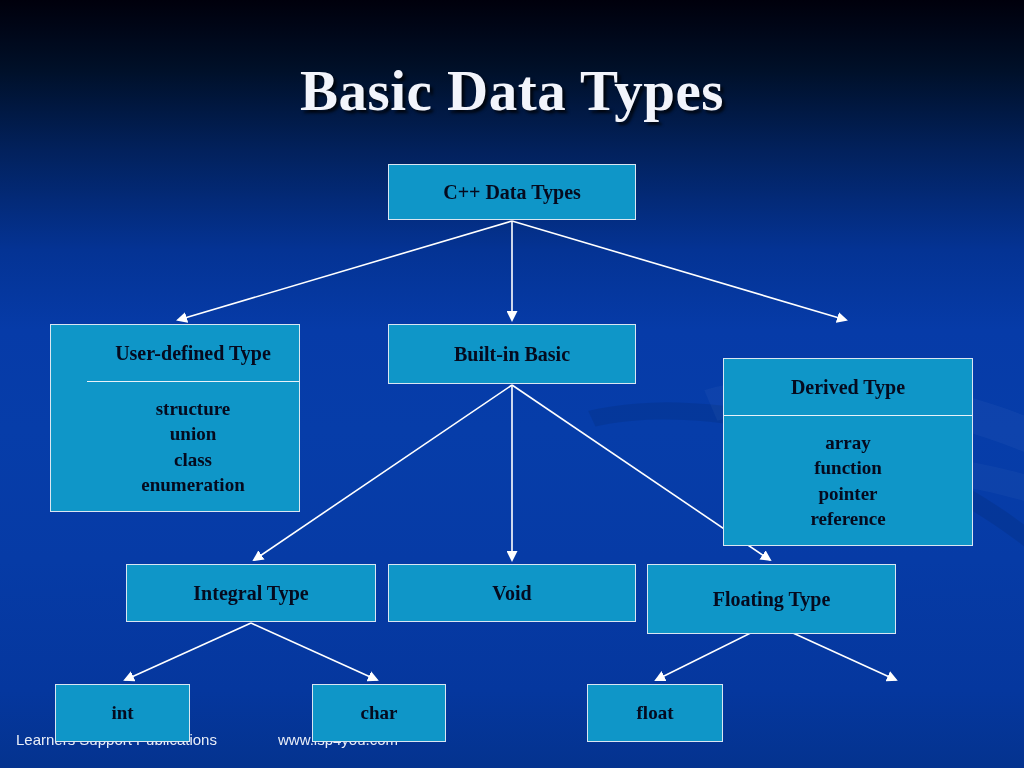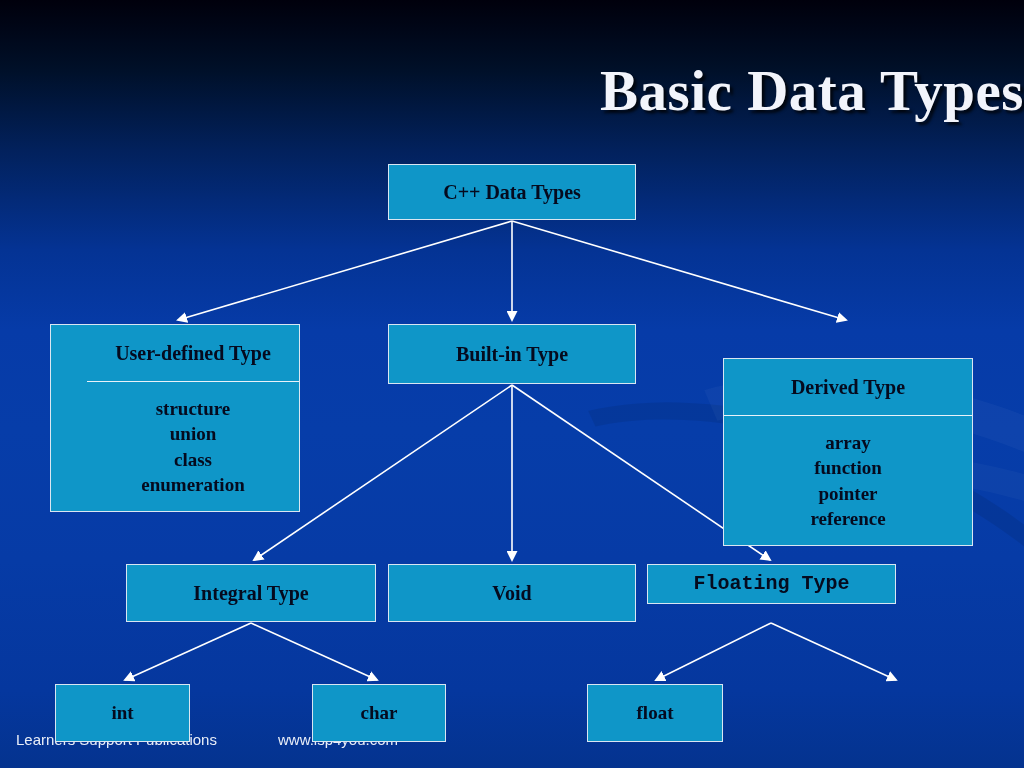--- a/index.html
+++ b/index.html
@@ -59,21 +59,21 @@
     border: 18px solid rgba(0,0,0,0.07);
     border-color: rgba(0,0,0,0.08) transparent transparent transparent;
     transform: rotate(20deg);
   }
 
   .title {
     position: absolute;
     left: 0;
     top: 58px;
     width: 1024px;
-    text-align: right;
+    text-align: center;
     font-size: 57px;
     font-weight: bold;
     color: #f2f4fb;
     letter-spacing: 0.5px;
     text-shadow: 3px 3px 3px rgba(0,0,0,0.75);
   }
 
   
   #arrows {
     position: absolute;
@@ -118,21 +118,21 @@
   #node-built { left: 388px; top: 324px; width: 248px; height: 60px; }
   #node-deriv { left: 723px; top: 324px; width: 250px; height: 188px; margin-top: 34px; }
 
   #node-user .head, #node-deriv .head { height: 56px; font-size: 20px; }
   #node-built .head { height: 100%; font-size: 20px; }
   #node-user .body, #node-deriv .body { height: calc(100% - 57px); font-size: 19px; }
 
   
   #node-integral { left: 126px; top: 564px; width: 250px; height: 58px; }
   #node-void     { left: 388px; top: 564px; width: 248px; height: 58px; }
-  #node-floating { left: 647px; top: 564px; width: 249px; height: 40px; font-family: Liberation Mono, monospace; }
+  #node-floating { left: 647px; top: 564px; width: 249px; height: 70px; }
   #node-integral .head, #node-void .head, #node-floating .head { height: 100%; font-size: 20px; }
 
   
   #node-int    { left: 55px;  top: 684px; width: 135px; height: 58px; }
   #node-char   { left: 312px; top: 684px; width: 134px; height: 58px; }
   #node-float  { left: 587px; top: 684px; width: 136px; height: 58px; }
   #node-double { left: 831px; top: 684px; width: 134px; height: 58px; }
   #node-int .head, #node-char .head, #node-float .head, #node-double .head {
     height: 100%; font-size: 19px;
   }
@@ -193,21 +193,21 @@
     <div class="divider"></div>
     <div class="body">
       <span>structure</span>
       <span>union</span>
       <span>class</span>
       <span>enumeration</span>
     </div>
   </div>
 
   <div class="node" id="node-built">
-    <div class="head">Built-in Type</div>
+    <div class="head">Built-in Basic</div>
   </div>
 
   <div class="node" id="node-deriv">
     <div class="head">Derived Type</div>
     <div class="divider"></div>
     <div class="body">
       <span>array</span>
       <span>function</span>
       <span>pointer</span>
       <span>reference</span>

